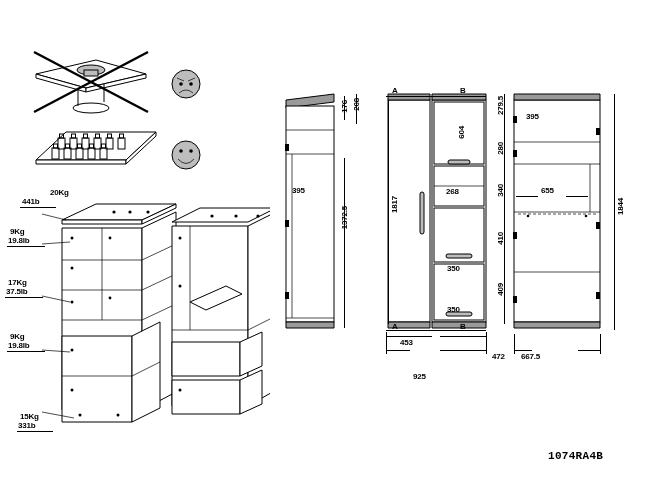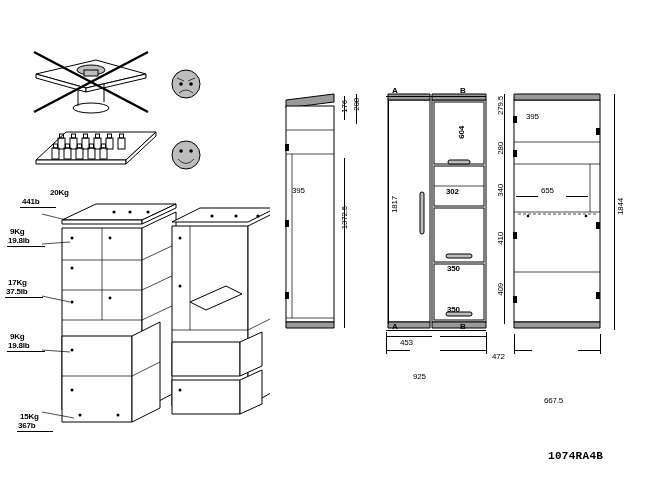--- a/index.html
+++ b/index.html
@@ -1,19 +1,19 @@
 <!DOCTYPE html>
 <html><head>
 <meta charset="utf-8">
 <style>
   html,body{margin:0;padding:0;background:#ffffff;}
   body{width:646px;height:484px;font-family:"Liberation Sans",sans-serif;color:#000;}
   #root{position:relative;width:646px;height:484px;overflow:hidden;}
   .abs{position:absolute;}
-  .lbl{font-size:8px;line-height:9px;letter-spacing:-0.2px;white-space:nowrap;}
+  .lbl{font-size:8px;line-height:9px;letter-spacing:-0.2px;white-space:nowrap;font-weight:bold;}
   .lbl.b{font-weight:bold;}
   .vert{writing-mode:vertical-rl;transform:rotate(180deg);}
   .ln{position:absolute;background:#000;}
   .h1{height:1px;}
   .v1{width:1px;}
   .code{position:absolute;font-size:11px;font-weight:bold;letter-spacing:0.3px;}
   svg{display:block;}
   .u{fill:none;stroke:#000;stroke-width:1;}
   .uf{fill:#fff;stroke:#000;stroke-width:1;}
   .gg{fill:#bdbdbd;stroke:#000;stroke-width:1;}
@@ -169,21 +169,21 @@
 
   <div class="abs lbl b" style="left:8px;top:278px;">17Kg</div>
   <div class="abs lbl b" style="left:6px;top:287px;text-align:center;">37.5lb</div>
   <div class="ln h1" style="left:5px;top:297px;width:38px;"></div>
 
   <div class="abs lbl b" style="left:10px;top:332px;">9Kg</div>
   <div class="abs lbl b" style="left:8px;top:341px;">19.8lb</div>
   <div class="ln h1" style="left:7px;top:351px;width:38px;"></div>
 
   <div class="abs lbl b" style="left:20px;top:412px;">15Kg</div>
-  <div class="abs lbl b" style="left:18px;top:421px;">367b</div>
+  <div class="abs lbl b" style="left:18px;top:421px;">331b</div>
   <div class="ln h1" style="left:17px;top:431px;width:36px;"></div>
 
   <div class="abs" style="left:278px;top:92px;width:70px;height:240px;">
     <svg width="70" height="240" viewBox="0 0 70 240">
 
       <polygon class="dk" points="8,8 56,2 56,10 8,16"></polygon>
 
       <rect class="uf" x="8" y="14" width="48" height="216"></rect>
       <path class="thinline" d="M8,38 L56,38"></path>
       <path class="thinline" d="M8,62 L56,62"></path>
@@ -239,21 +239,21 @@
   <div class="ln h1" style="left:386px;top:96px;width:100px;"></div>
 
   <div class="abs lbl b" style="left:392px;top:322px;">A</div>
   <div class="abs lbl b" style="left:460px;top:322px;">B</div>
   <div class="ln h1" style="left:386px;top:330px;width:100px;"></div>
 
   <div class="abs lbl vert" style="left:390px;top:196px;">1817</div>
   <div class="ln v1" style="left:388px;top:100px;height:224px;"></div>
 
   <div class="abs lbl vert b" style="left:457px;top:126px;">604</div>
-  <div class="abs lbl b" style="left:446px;top:187px;">302</div>
+  <div class="abs lbl b" style="left:446px;top:187px;">268</div>
   <div class="abs lbl b" style="left:447px;top:264px;">350</div>
   <div class="abs lbl b" style="left:447px;top:305px;">350</div>
 
   <div class="abs lbl" style="left:400px;top:338px;">453</div>
   <div class="abs lbl" style="left:452px;top:352px;margin-left:40px;">472</div>
   <div class="ln h1" style="left:386px;top:336px;width:46px;"></div>
   <div class="ln h1" style="left:440px;top:336px;width:46px;"></div>
   <div class="abs lbl" style="left:413px;top:372px;">925</div>
   <div class="ln h1" style="left:386px;top:350px;width:24px;"></div>
   <div class="ln h1" style="left:440px;top:350px;width:46px;"></div>
@@ -291,21 +291,21 @@
   <div class="abs lbl vert" style="left:496px;top:142px;">280</div>
   <div class="abs lbl vert" style="left:496px;top:184px;">340</div>
   <div class="abs lbl vert" style="left:496px;top:232px;">410</div>
   <div class="abs lbl vert" style="left:496px;top:283px;">409</div>
   <div class="ln v1" style="left:504px;top:94px;height:230px;"></div>
   <div class="abs lbl" style="left:541px;top:186px;">655</div>
   <div class="ln h1" style="left:516px;top:196px;width:22px;"></div>
   <div class="ln h1" style="left:566px;top:196px;width:22px;"></div>
   <div class="abs lbl vert" style="left:616px;top:198px;">1844</div>
   <div class="ln v1" style="left:614px;top:94px;height:236px;"></div>
-  <div class="abs lbl" style="left:544px;top:352px;margin-top:44px;">667.5</div>
+  <div class="abs lbl" style="left:521px;top:352px;">667.5</div>
   <div class="ln h1" style="left:514px;top:350px;width:18px;"></div>
   <div class="ln h1" style="left:578px;top:350px;width:22px;"></div>
   <div class="ln v1" style="left:514px;top:334px;height:20px;"></div>
   <div class="ln v1" style="left:600px;top:334px;height:20px;"></div>
 
   <div class="code" style="left:548px;top:450px;font-family:Liberation Mono, monospace;">1074RA4B</div>
 
 </div>
 
 </body></html>

